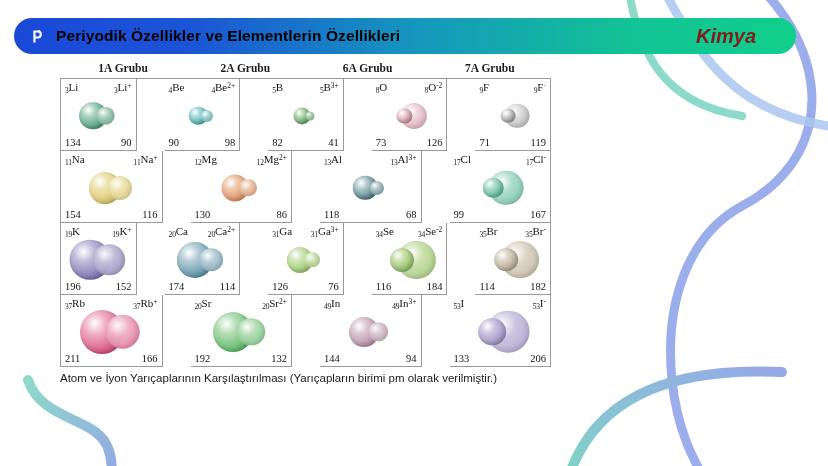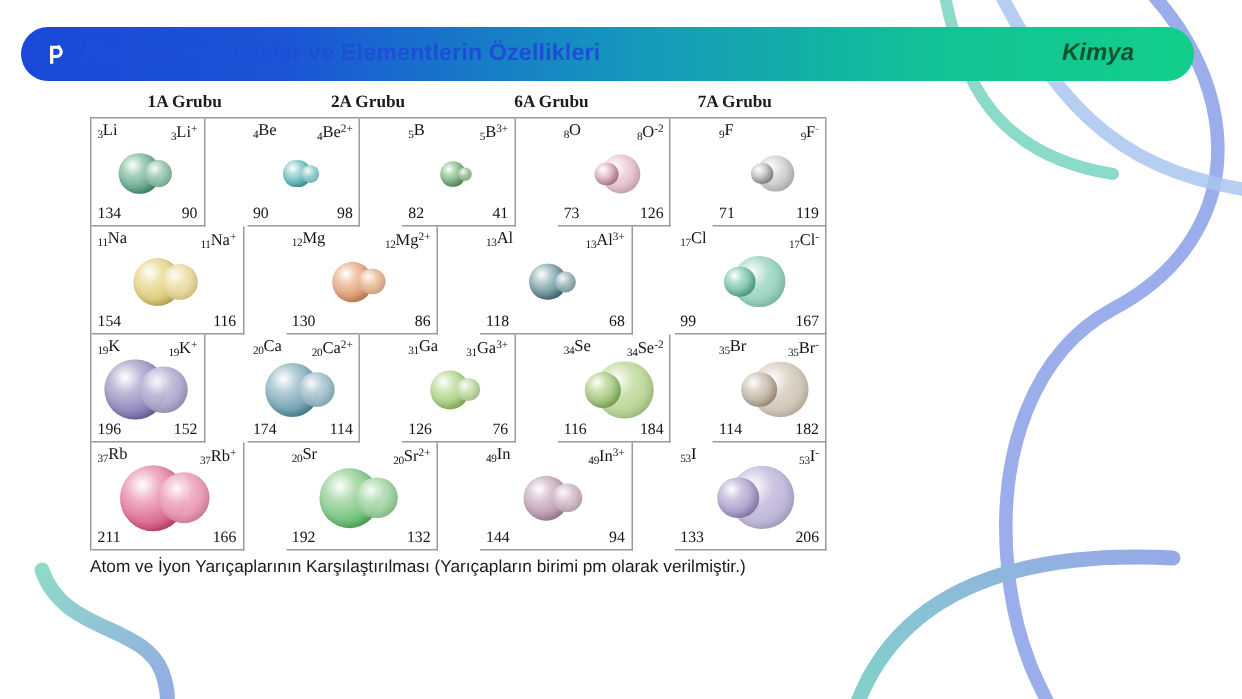--- a/index.html
+++ b/index.html
@@ -32,31 +32,31 @@
     z-index: 5;
   }
   #logo-badge {
     position: relative;
     margin-left: 12px;
     width: 21px; height: 21px;
     flex: 0 0 auto;
   }
   #header-title {
     margin-left: 9px;
-    color: #1d4ed8;
+    color: #000000;
     font-size: 15.5px;
     font-weight: bold;
     letter-spacing: 0.1px;
     white-space: nowrap;
   }
   #header-subject {
     margin-left: auto;
     margin-right: 40px;
-    color: #14532d;
-    font-size: 16px;
+    color: #7f1d1d;
+    font-size: 20px;
     font-style: italic;
     font-weight: bold;
     white-space: nowrap;
   }
   
   #figure {
     position: absolute;
     left: 60px; top: 62px;
     width: 491px;
     z-index: 4;

